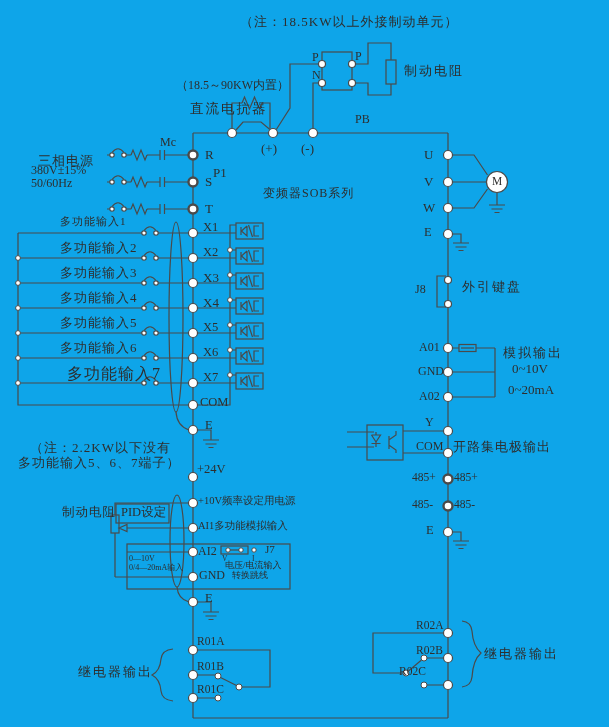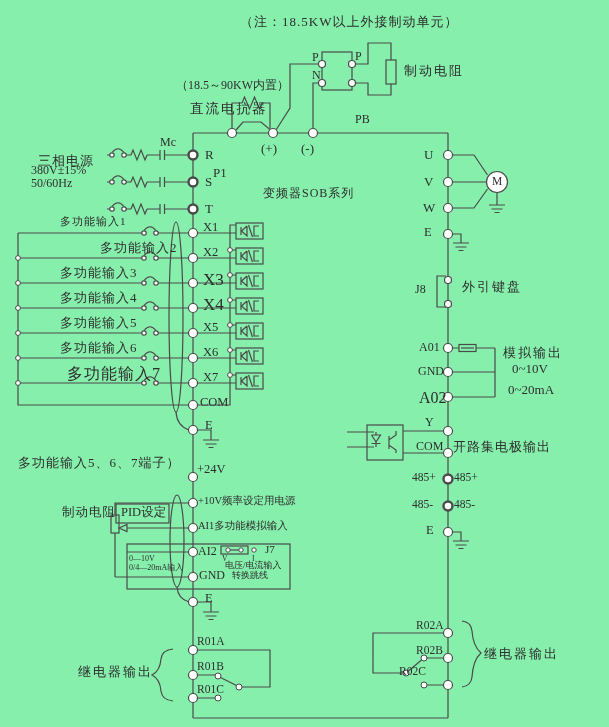--- a/index.html
+++ b/index.html
@@ -1,16 +1,16 @@
 <!DOCTYPE html>
 <html><head>
 <meta charset="utf-8">
 <style>
   html,body{margin:0;padding:0;background:#fff;}
-  .canvas{position:relative;width:609px;height:727px;background:#86efac;overflow:hidden;
+  .canvas{position:relative;width:609px;height:727px;background:#0ea5e9;overflow:hidden;
           font-family:"Liberation Serif","DejaVu Serif",serif;color:#2e2e2e;}
   svg{position:absolute;left:0;top:0;}
   svg path, svg rect, svg ellipse, svg line{stroke:#4a4a4a;stroke-width:1.2;fill:none;}
   svg circle{stroke:#4a4a4a;stroke-width:1.2;fill:#fff;}
   circle.bold{stroke-width:2.4;}
   circle.dot{stroke-width:1;}
   .lbl{position:absolute;white-space:nowrap;line-height:1;color:#2e2e2e;}
   .sp1{letter-spacing:1px;}
   .sp2{letter-spacing:2px;}
 </style>
@@ -233,37 +233,38 @@
 <div class="lbl" style="left:31px;top:164px;font-size:12px;">380V±15%</div>
 <div class="lbl" style="left:31px;top:177px;font-size:12px;">50/60Hz</div>
 <div class="lbl" style="left:160px;top:136px;font-size:12px;">Mc</div>
 <div class="lbl" style="left:205px;top:148px;font-size:13px;">R</div>
 <div class="lbl" style="left:205px;top:175px;font-size:13px;">S</div>
 <div class="lbl" style="left:205px;top:202px;font-size:13px;">T</div>
 
 <div class="lbl sp1" style="left:263px;top:187px;font-size:12px;">变频器SOB系列</div>
 
 <div class="lbl sp1" style="left:60px;top:216px;font-size:11px;">多功能输入1</div>
-<div class="lbl sp1" style="left:60px;top:241px;font-size:13px;margin-left:40px;">多功能输入2</div>
+<div class="lbl sp1" style="left:60px;top:241px;font-size:13px;">多功能输入2</div>
 <div class="lbl sp1" style="left:60px;top:266px;font-size:13px;">多功能输入3</div>
 <div class="lbl sp1" style="left:60px;top:291px;font-size:13px;">多功能输入4</div>
 <div class="lbl sp1" style="left:60px;top:316px;font-size:13px;">多功能输入5</div>
 <div class="lbl sp1" style="left:60px;top:341px;font-size:13px;">多功能输入6</div>
 <div class="lbl sp1" style="left:67px;top:366px;font-size:16px;">多功能输入7</div>
 
 <div class="lbl" style="left:203px;top:221px;font-size:12.5px;">X1</div>
 <div class="lbl" style="left:203px;top:246px;font-size:12.5px;">X2</div>
-<div class="lbl" style="left:203px;top:271px;font-size:17px;">X3</div>
-<div class="lbl" style="left:203px;top:296px;font-size:17px;">X4</div>
+<div class="lbl" style="left:203px;top:271px;font-size:13px;">X3</div>
+<div class="lbl" style="left:203px;top:296px;font-size:13px;">X4</div>
 <div class="lbl" style="left:203px;top:321px;font-size:12.5px;text-align:center;">X5</div>
 <div class="lbl" style="left:203px;top:346px;font-size:12.5px;">X6</div>
 <div class="lbl" style="left:203px;top:371px;font-size:12.5px;">X7</div>
 
 <div class="lbl" style="left:200px;top:396px;font-size:12.5px;">COM</div>
 <div class="lbl" style="left:205px;top:419px;font-size:12.5px;">E</div>
+<div class="lbl sp1" style="left:30px;top:441px;font-size:13px;">（注：2.2KW以下没有</div>
 <div class="lbl sp1" style="left:18px;top:456px;font-size:13px;">多功能输入5、6、7端子）</div>
 <div class="lbl" style="left:197px;top:463px;font-size:12.5px;">+24V</div>
 
 <div class="lbl" style="left:198px;top:496px;font-size:10.5px;">+10V频率设定用电源</div>
 <div class="lbl" style="left:198px;top:521px;font-size:10.5px;">AI1多功能模拟输入</div>
 <div class="lbl sp1" style="left:62px;top:506px;font-size:12.5px;">制动电阻</div>
 <div class="lbl" style="left:121px;top:506px;font-size:12.5px;">PID设定</div>
 <div class="lbl" style="left:198px;top:545px;font-size:12px;">AI2</div>
 <div class="lbl" style="left:129px;top:555px;font-size:8px;">0—10V</div>
 <div class="lbl" style="left:129px;top:564px;font-size:8px;">0/4—20mA输入</div>
@@ -284,21 +285,21 @@
 <div class="lbl" style="left:424px;top:175px;font-size:13px;">V</div>
 <div class="lbl" style="left:423px;top:201px;font-size:13px;">W</div>
 <div class="lbl" style="left:424px;top:226px;font-size:12.5px;">E</div>
 <div class="lbl" style="left:492px;top:176px;font-size:11.5px;">M</div>
 
 <div class="lbl" style="left:415px;top:283px;font-size:12px;">J8</div>
 <div class="lbl sp2" style="left:462px;top:280px;font-size:13px;">外引键盘</div>
 
 <div class="lbl" style="left:419px;top:341px;font-size:12px;">A01</div>
 <div class="lbl" style="left:418px;top:365px;font-size:12px;">GND</div>
-<div class="lbl" style="left:419px;top:390px;font-size:16px;">A02</div>
+<div class="lbl" style="left:419px;top:390px;font-size:12px;">A02</div>
 <div class="lbl sp2" style="left:503px;top:346px;font-size:13px;">模拟输出</div>
 <div class="lbl" style="left:512px;top:362px;font-size:13px;">0~10V</div>
 <div class="lbl" style="left:508px;top:383px;font-size:13px;">0~20mA</div>
 
 <div class="lbl" style="left:425px;top:416px;font-size:12px;">Y</div>
 <div class="lbl" style="left:416px;top:440px;font-size:12px;">COM</div>
 <div class="lbl sp1" style="left:453px;top:440px;font-size:13px;">开路集电极输出</div>
 
 <div class="lbl" style="left:412px;top:472px;font-size:11.5px;">485+</div>
 <div class="lbl" style="left:454px;top:472px;font-size:11.5px;">485+</div>

